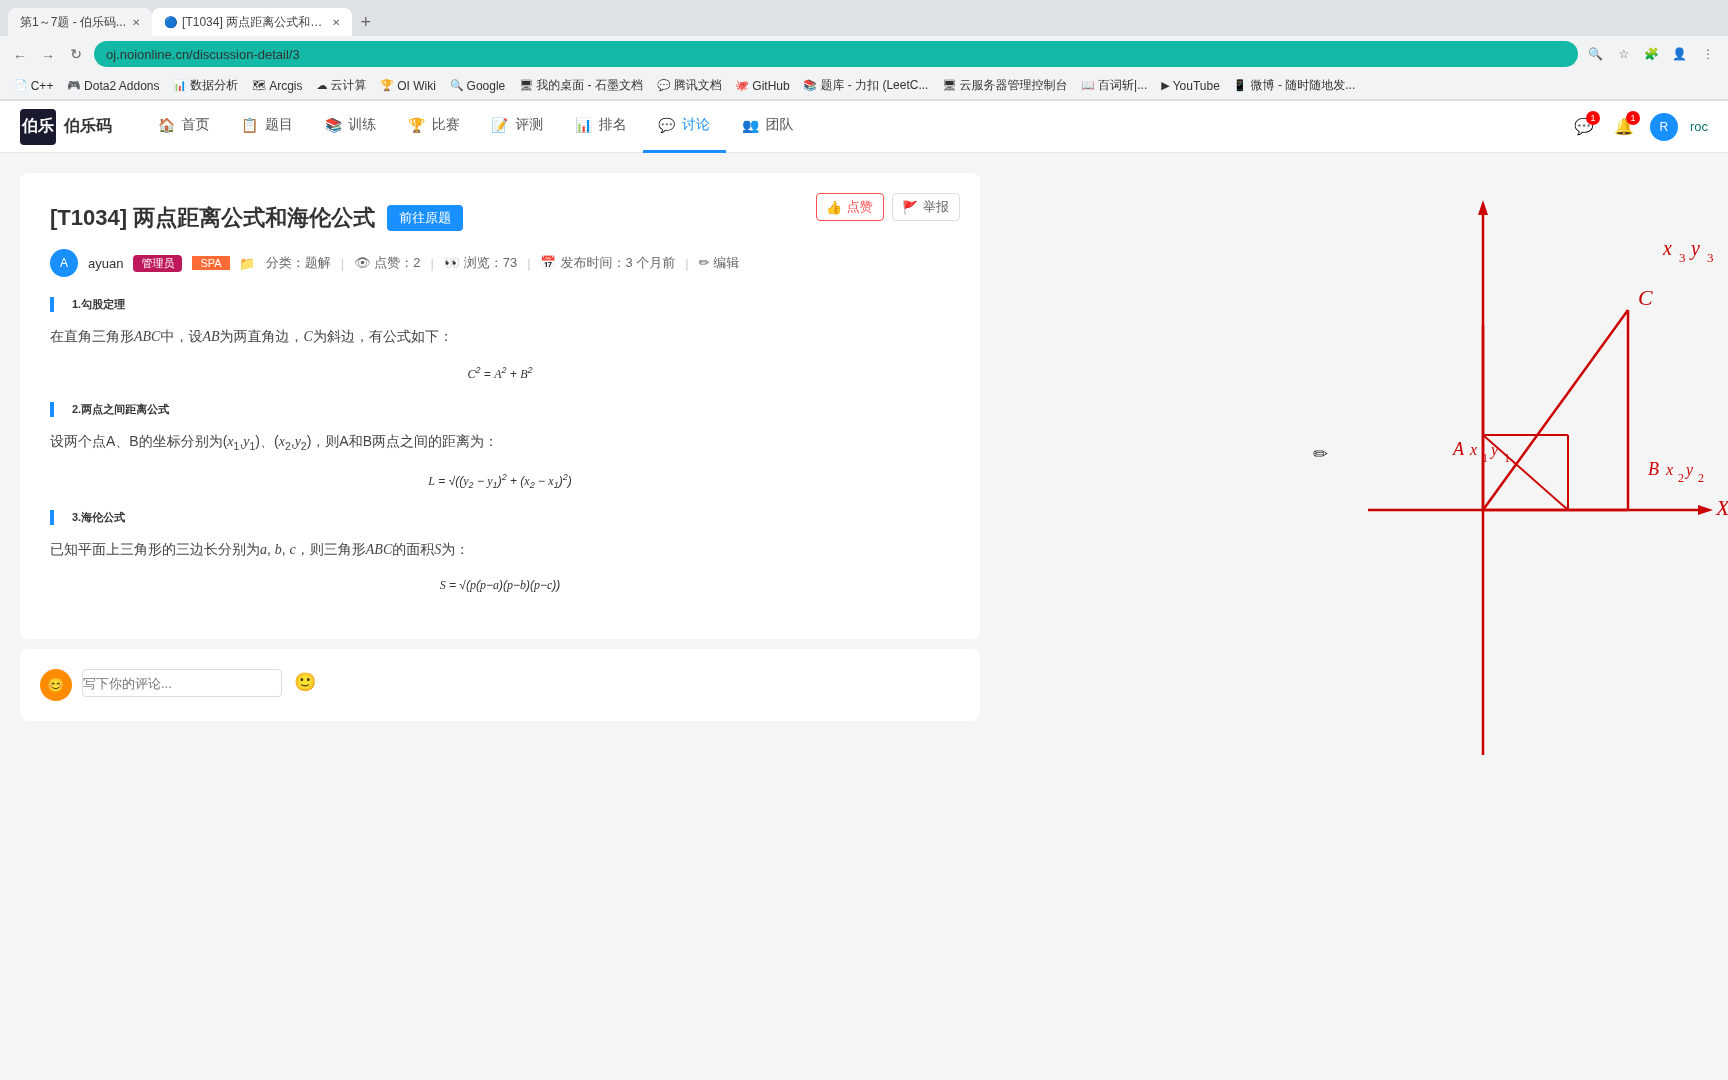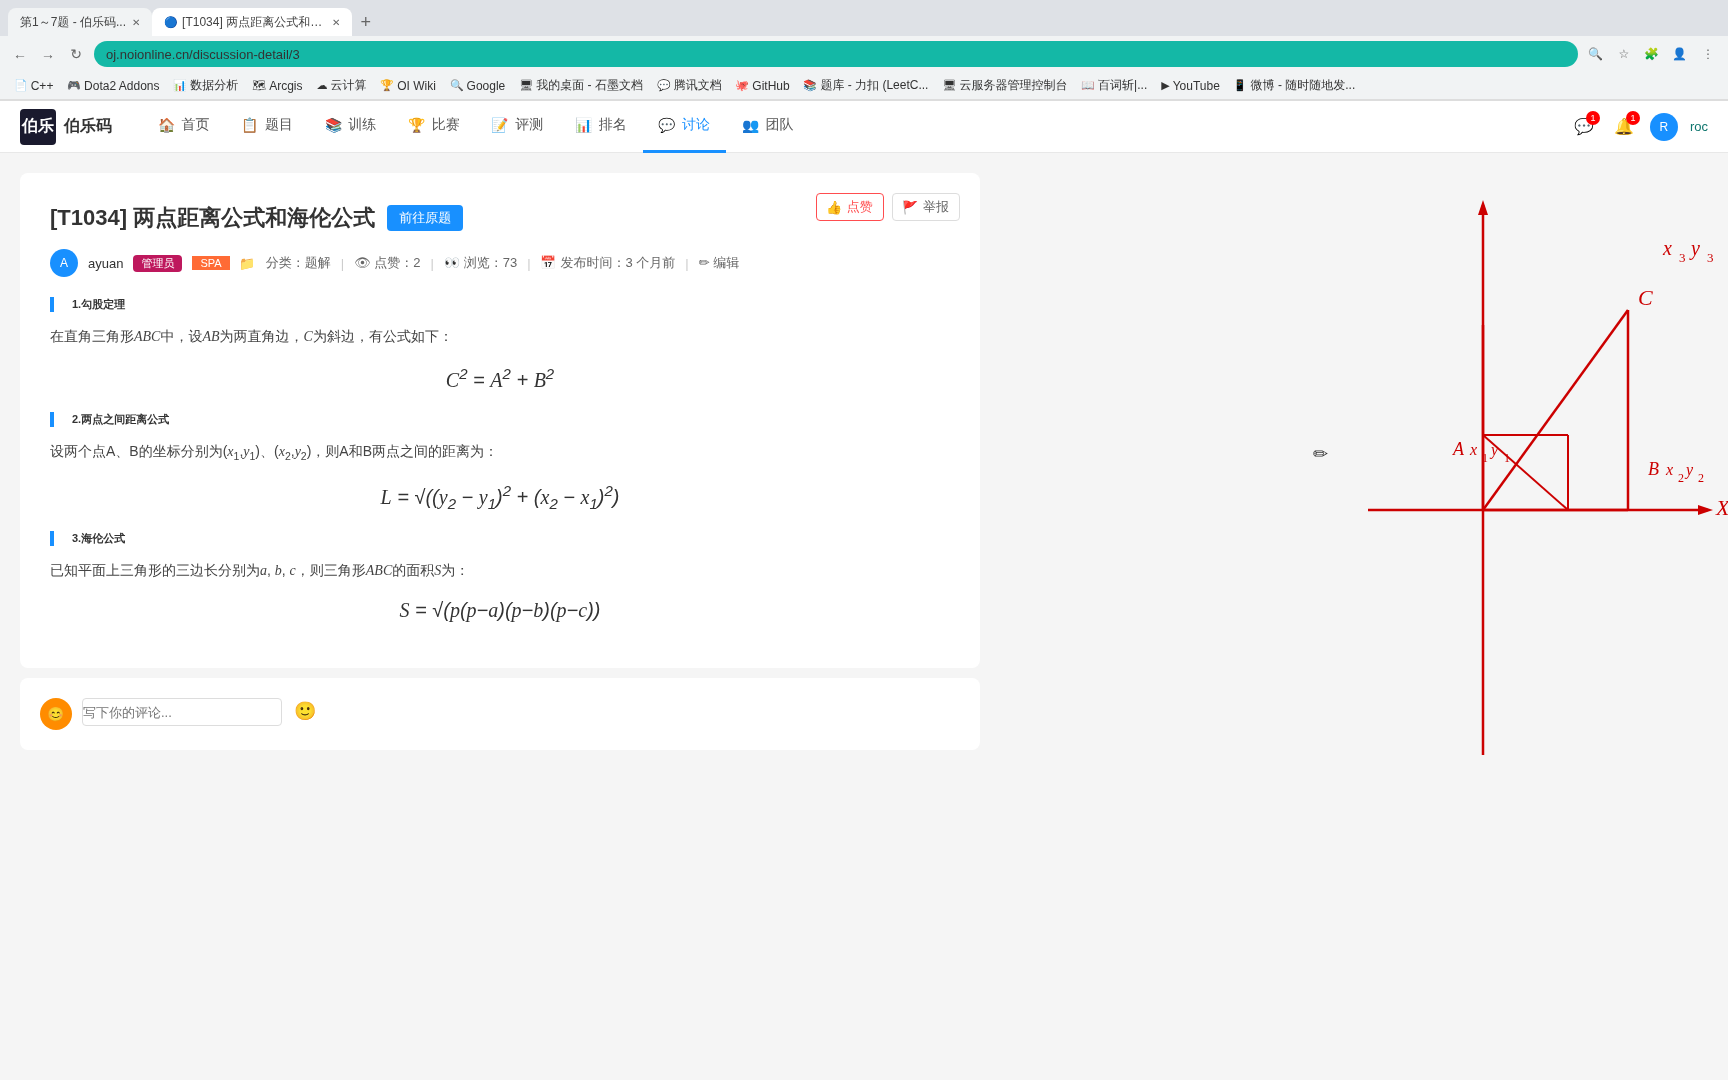--- a/index.html
+++ b/index.html
@@ -50,21 +50,21 @@
     .goto-btn { background: #1890ff; color: white; border: none; padding: 4px 12px; border-radius: 4px; font-size: 13px; cursor: pointer; }
     .article-meta { display: flex; align-items: center; gap: 10px; font-size: 13px; color: #666; margin-bottom: 20px; flex-wrap: wrap; }
     .meta-avatar { width: 28px; height: 28px; background: #1890ff; border-radius: 50%; display: flex; align-items: center; justify-content: center; color: white; font-size: 12px; }
     .meta-author { font-weight: 500; color: #333; }
     .tag-admin { background: #be185d; color: white; padding: 1px 8px; border-radius: 4px; font-size: 11px; }
     .tag-spa { background: #ff6b35; color: white; padding: 1px 8px; border-radius: 0; font-size: 11px; }
     .meta-sep { color: #ccc; }
 
     .section-title { font-size: 11px; font-weight: bold; color: #333; margin: 20px 0 12px; padding-left: 18px; border-left: 4px solid #1890ff; }
     .content-text { font-size: 14px; color: #444; line-height: 1.8; margin-bottom: 12px; }
-    .formula-block { text-align: center; margin: 16px 0; font-size: 20px; color: #333; font-style: italic; }
+    .formula-block { text-align: center; margin: 16px 0; font-size: 12px; color: #333; font-style: italic; }
 
     .action-buttons { position: absolute; top: 20px; right: 20px; display: flex; gap: 8px; }
     .action-btn { display: flex; align-items: center; gap: 4px; padding: 4px 10px; border-radius: 4px; font-size: 13px; cursor: pointer; border: 1px solid #ddd; background: #fff; color: #666; }
     .action-btn.like { color: #ff4d4f; border-color: #ff4d4f; }
     .action-btn.report { color: #666; }
 
     .comment-area { background: #fff; border-radius: 8px; padding: 20px; display: flex; align-items: flex-start; gap: 10px; }
     .comment-input-wrap { flex: 1; }
     .comment-avatar { width: 32px; height: 32px; background: #ff8c00; border-radius: 50%; display: flex; align-items: center; justify-content: center; color: white; font-size: 14px; }
 

